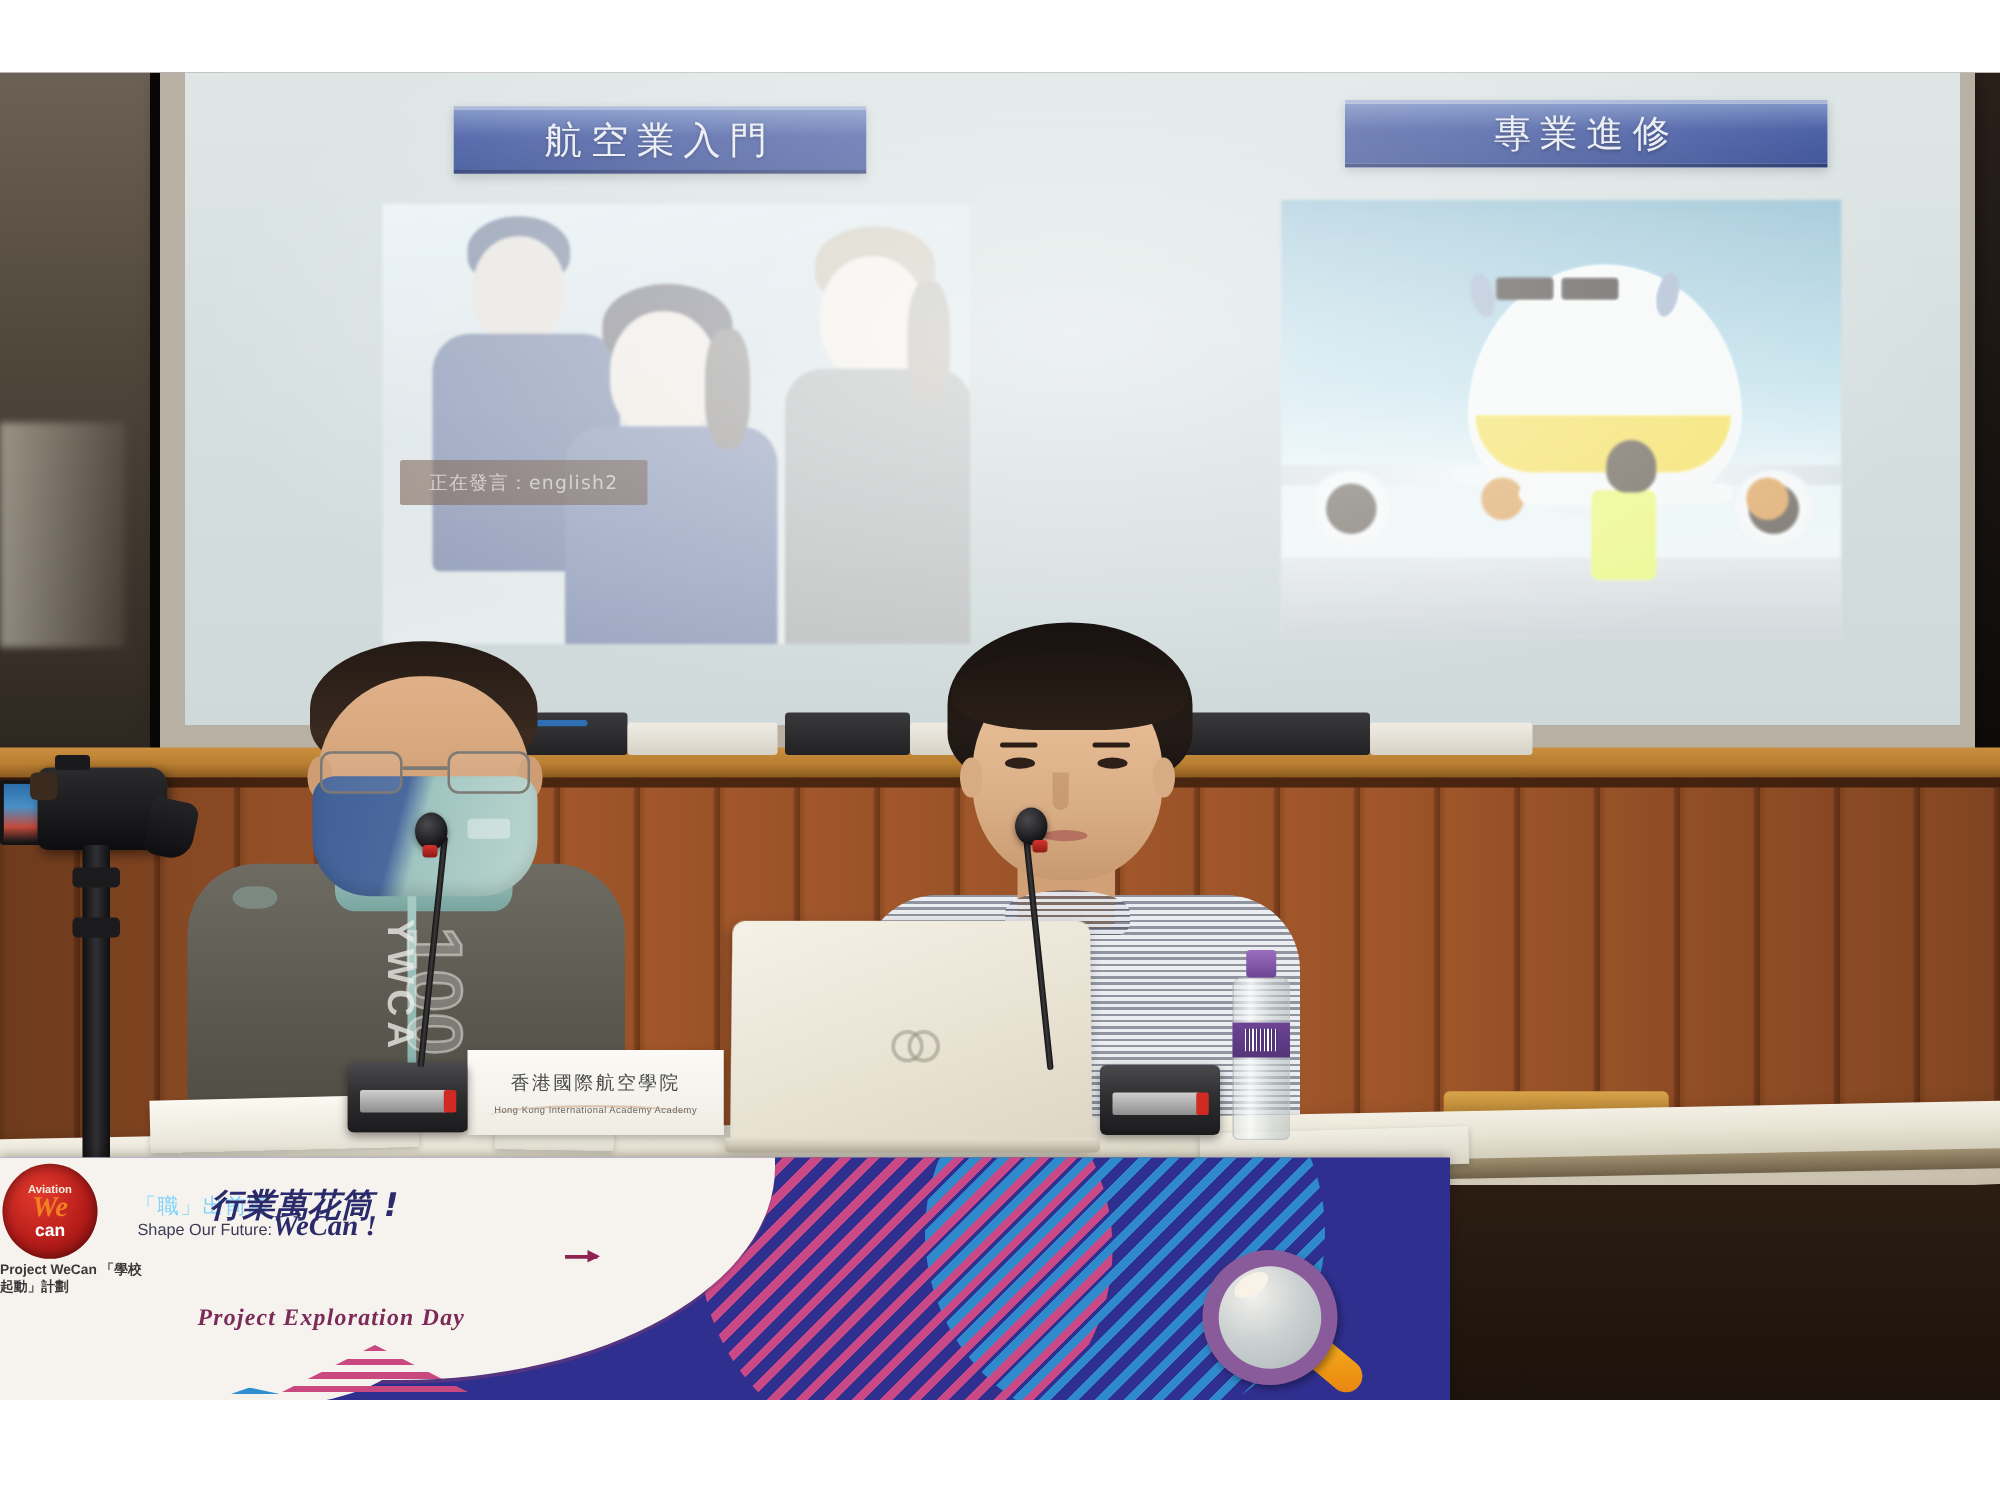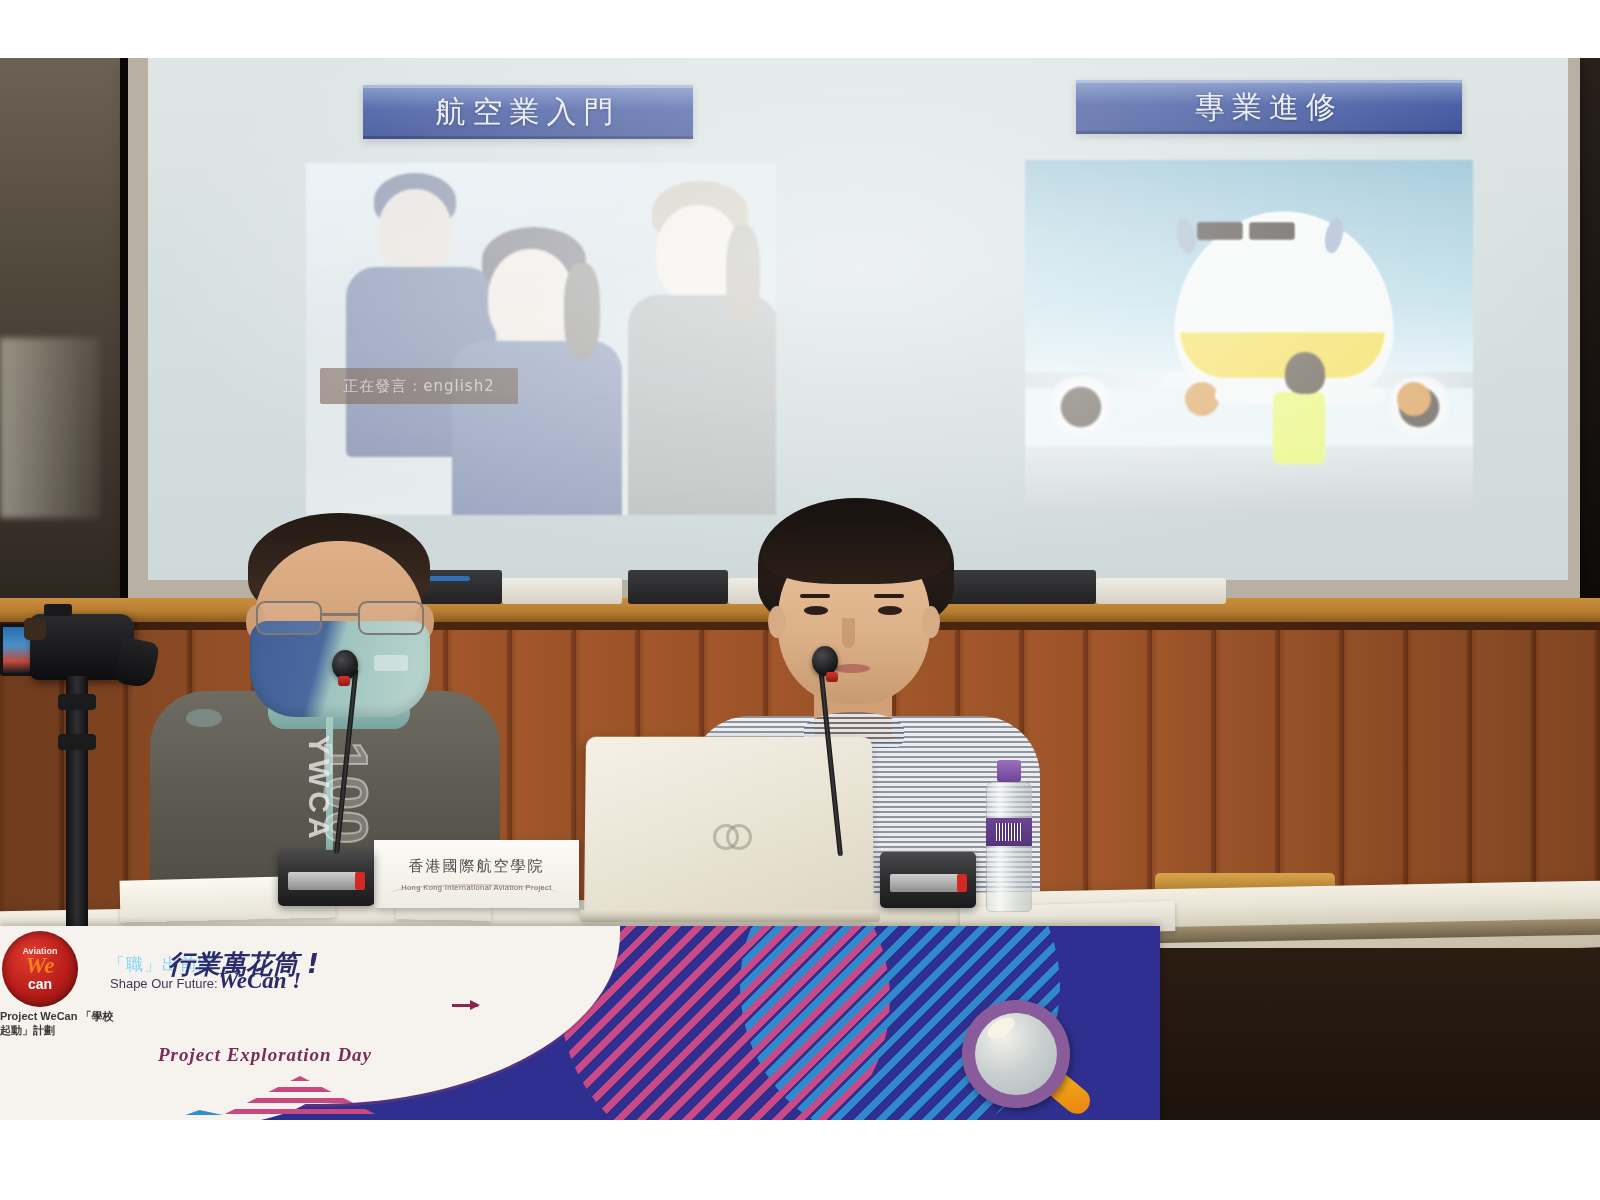--- a/index.html
+++ b/index.html
@@ -824,21 +824,21 @@
     <div class="paper" id="paper-c"></div>
 
     <div class="laptop-lid">
       <div class="laptop-logo"></div>
     </div>
     <div class="laptop-base"></div>
     <div class="laptop-cable"></div>
 
     <div class="nameplate">
       <div class="cn">香港國際航空學院</div>
-      <div class="en">Hong Kong International Aviation Project</div>
+      <div class="en">Hong Kong International Academy Academy</div>
     </div>
 
     <div class="mic-base" id="mic-base-left">
       <div class="panel"></div>
       <div class="led"></div>
     </div>
     <div class="mic-stem" id="mic-stem-left"></div>
     <div class="mic-head" id="mic-head-left"></div>
     <div class="mic-ring" id="mic-ring-left"></div>
 

